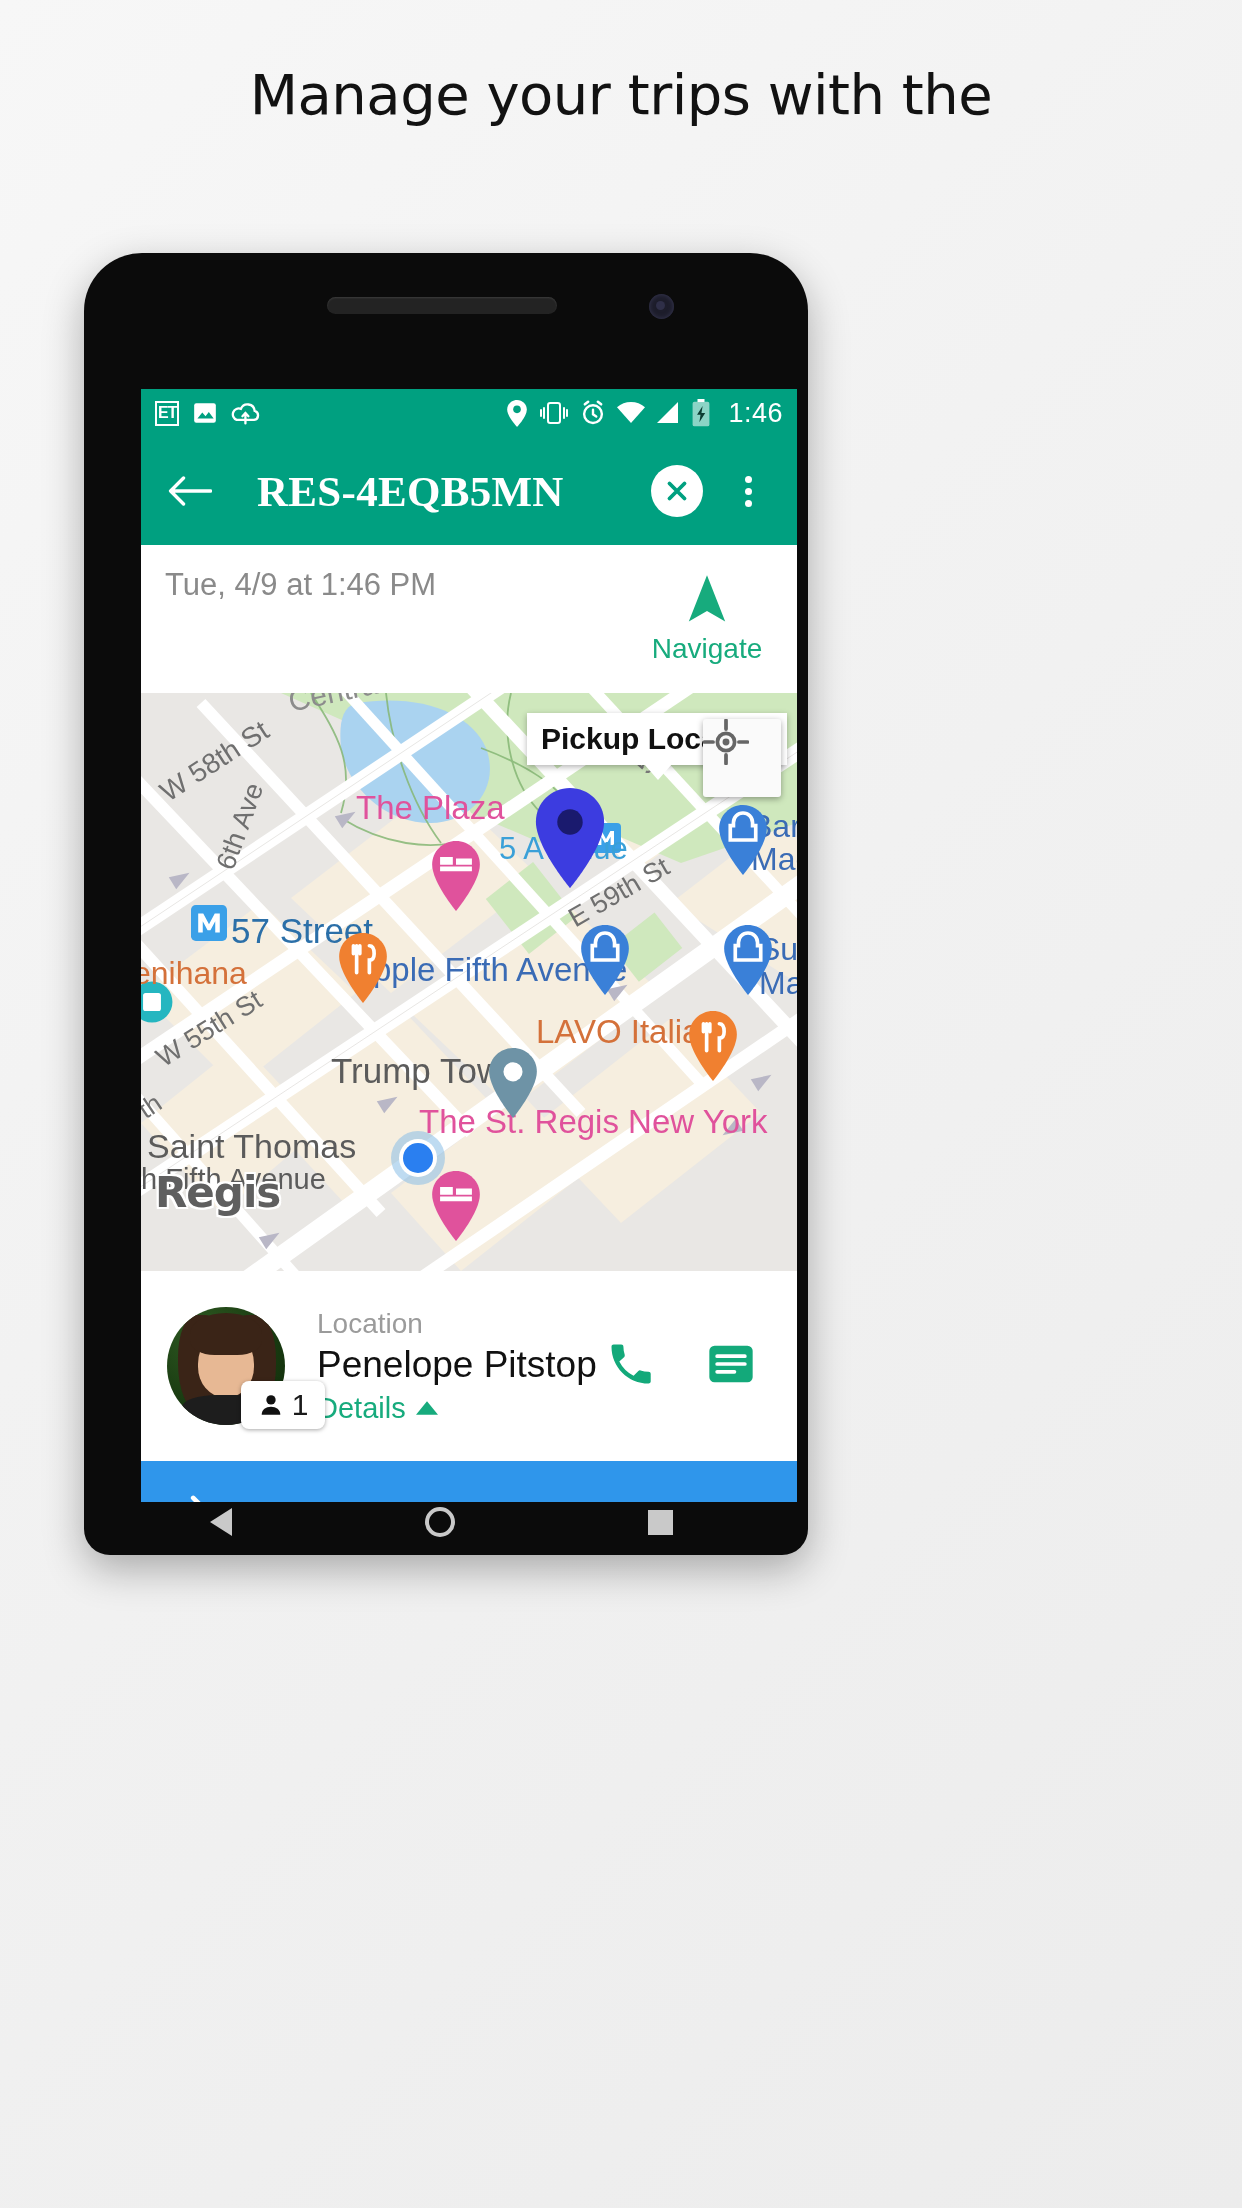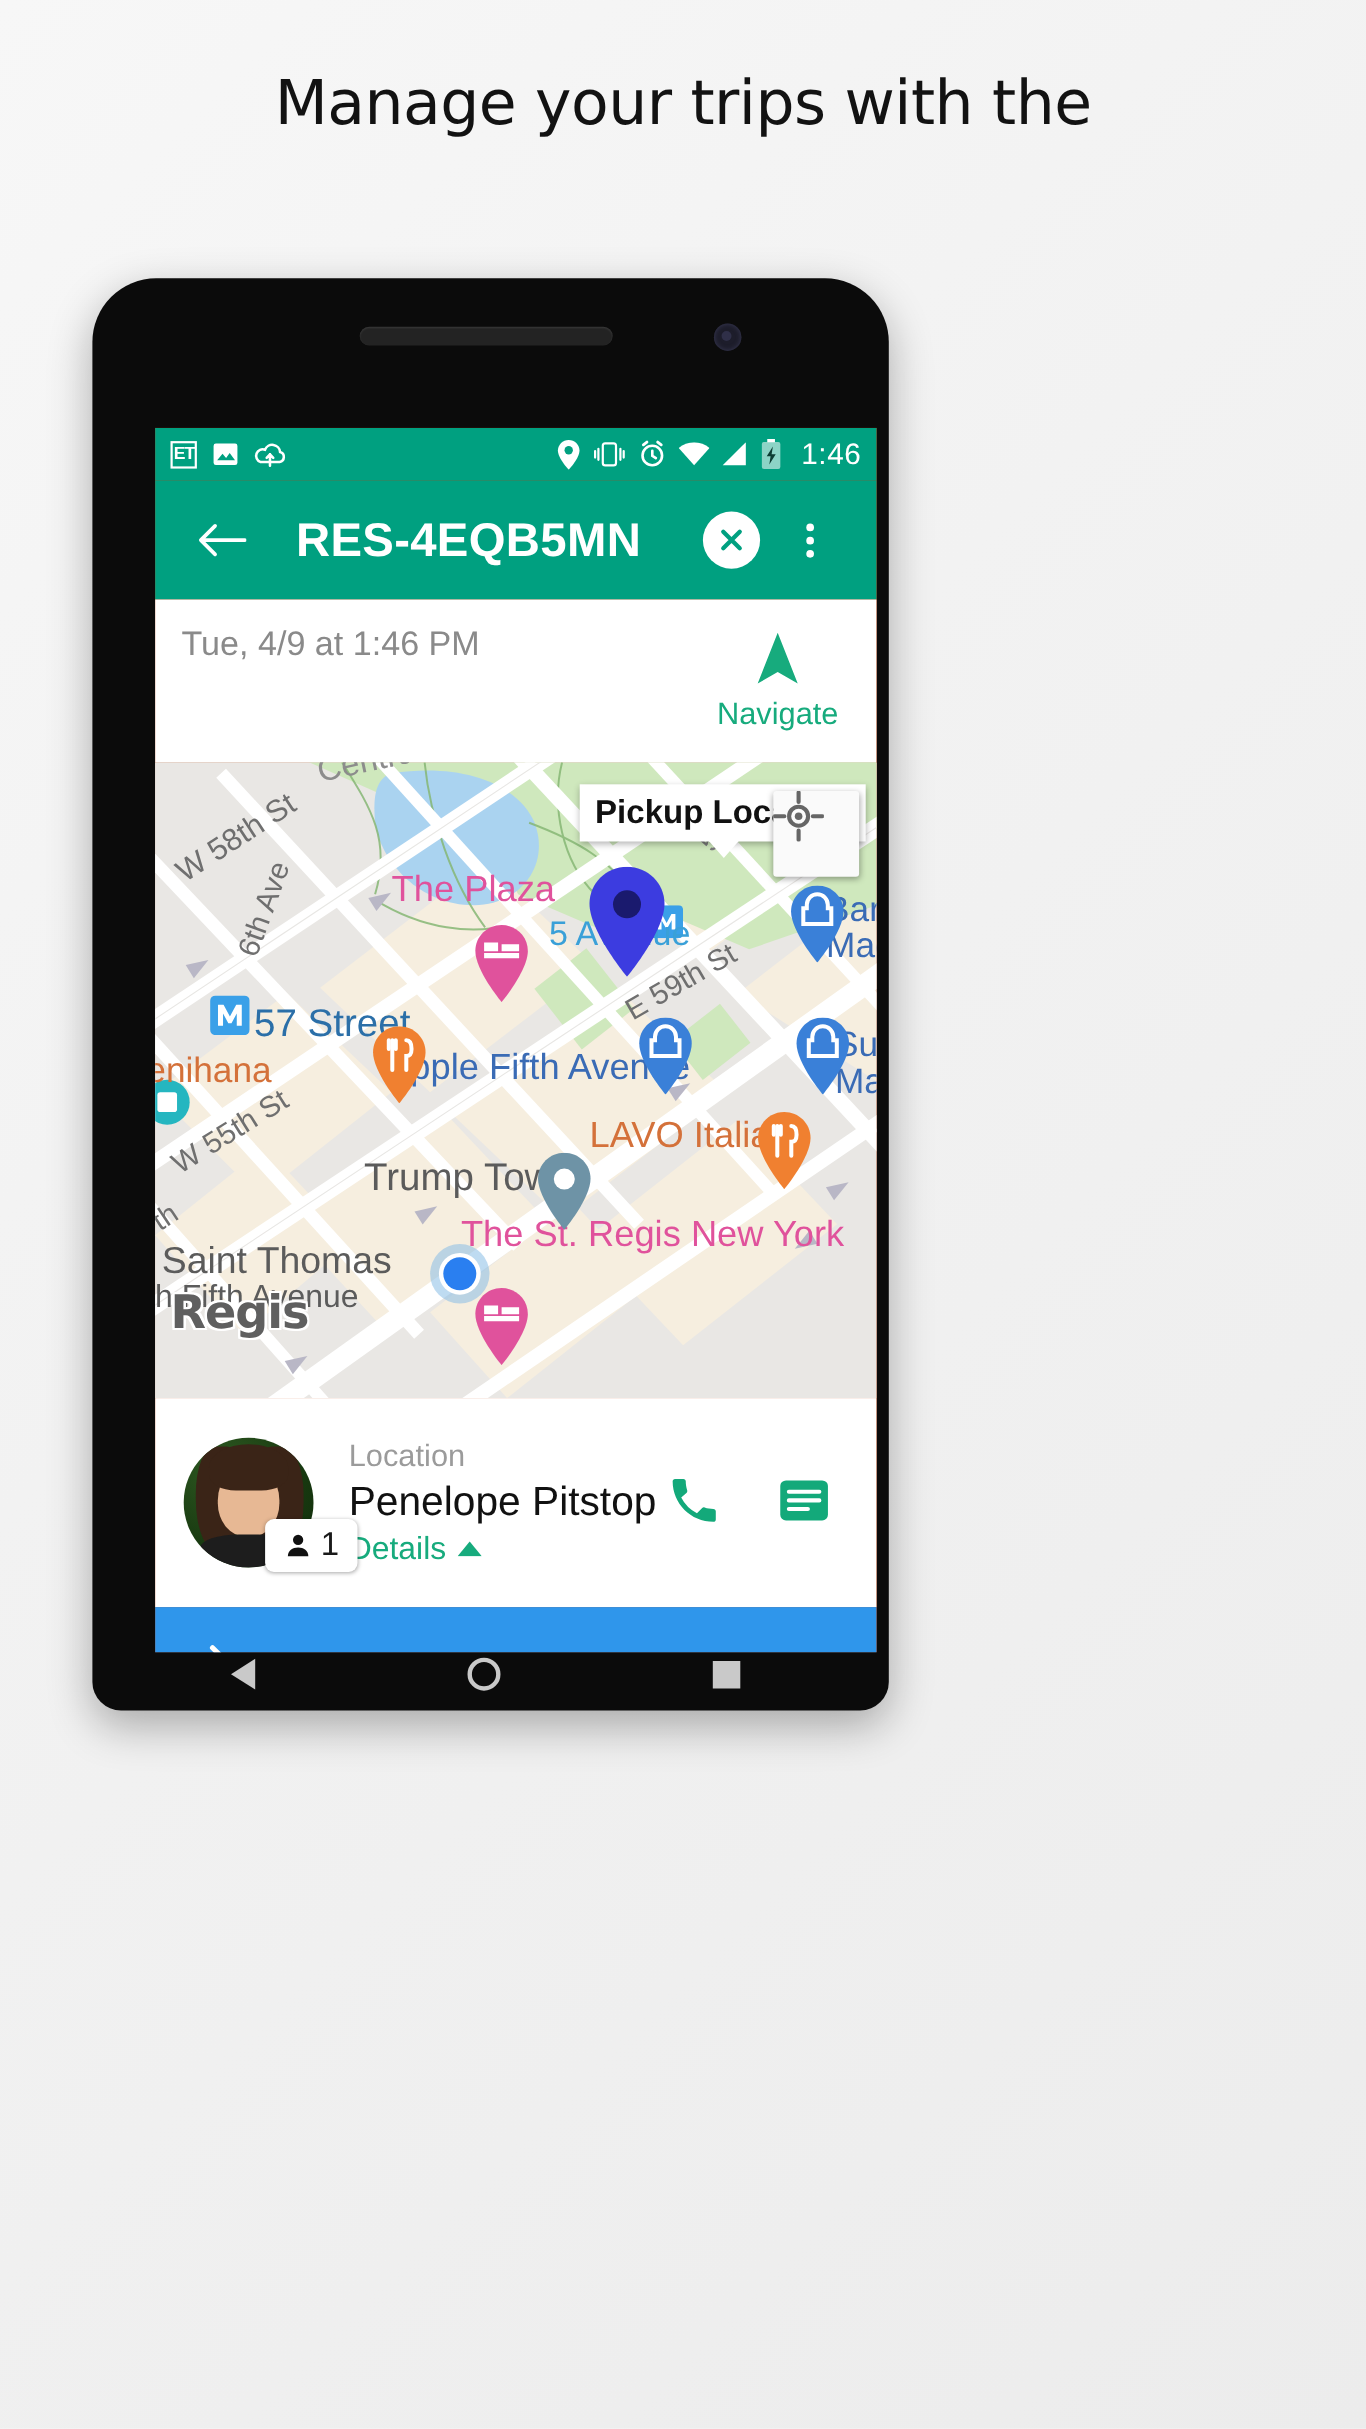--- a/index.html
+++ b/index.html
@@ -74,21 +74,21 @@
   .sb-time{ font-size:27px; font-weight:400; margin-left:6px; letter-spacing:.5px; }
   .et-box{
     border:2.6px solid #fff; font-size:16px; font-weight:700;
     padding:0 1px; line-height:20px; height:25px; letter-spacing:-1px;
     display:flex; align-items:center;
   }
 
   
   .appbar{
     height:108px; background:#00a080; color:#fff;
-    display:flex; align-items:center; padding:0 34px;
+    display:flex; align-items:center; padding:0 22px;font-family:Liberation Serif, serif;
   }
   .ab-back{ width:54px; height:54px; display:flex;align-items:center;justify-content:center; }
   .ab-title{
     font-size:43px; font-weight:700; letter-spacing:.3px;
     margin-left:40px; flex:1;
   }
   .ab-close{
     width:52px;height:52px;border-radius:50%;background:#fff;
     display:flex;align-items:center;justify-content:center; color:#00a080;
     flex:0 0 auto;

